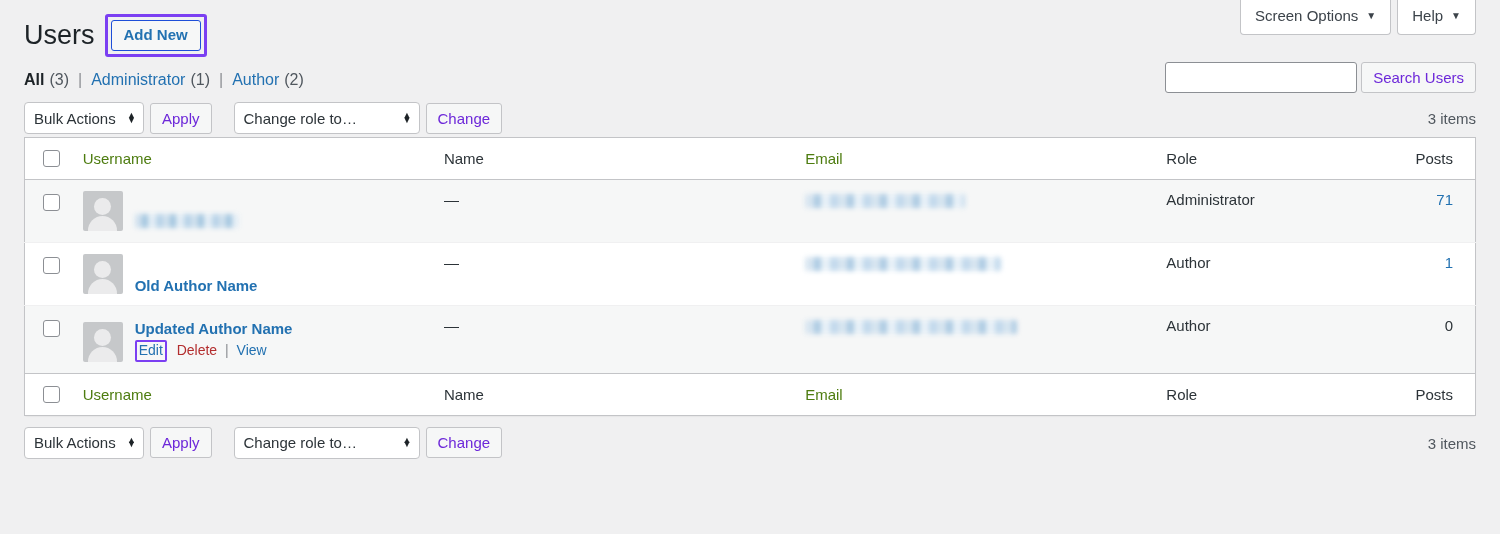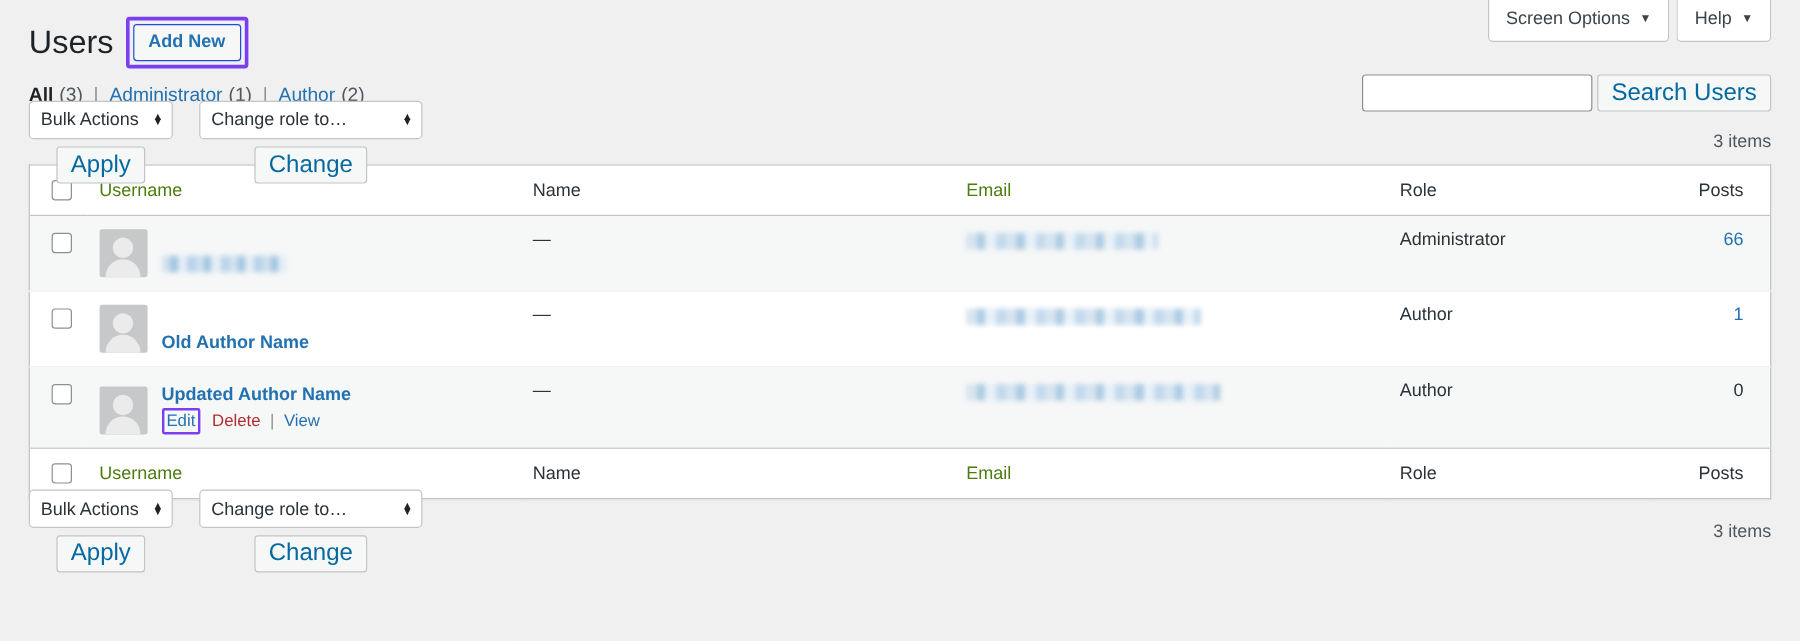--- a/index.html
+++ b/index.html
@@ -97,39 +97,39 @@
     background: #fff;
     padding: 0 8px;
     font-size: 14px;
     color: #2c3338;
     font-family: "Liberation Sans", sans-serif;
   }
   .btn-secondary {
     background: #f6f7f7;
     border: 1px solid #c3c4c7;
     border-radius: 3px;
-    color: #0369a1;
-    font-size: 20px;
+    color: #6d28d9;
+    font-size: 15px;
     padding: 0 11px;
     height: 31px;
     line-height: 29px;
     cursor: pointer;
     white-space: nowrap;
     font-family: "Liberation Sans", sans-serif;
   }
 
   
   .tablenav {
     display: flex; align-items: center;
     height: 38px;
     margin-top: 10px;
     position: relative;
   }
   .tablenav.bottom { margin-top: 8px; }
-  .actions { display: flex; align-items: center; gap: 6px; flex-direction: column; }
+  .actions { display: flex; align-items: center; gap: 6px; }
   .actions + .actions { margin-left: 22px; }
 
   select.wp-select {
     -webkit-appearance: none;
     appearance: none;
     background: #fff;
     border: 1px solid #c3c4c7;
     border-radius: 4px;
     color: #2c3338;
     font-size: 15px;
@@ -394,21 +394,21 @@
           </div>
         </td>
         <td class="col-name">
           <span class="dash">—</span>
         </td>
         <td class="col-email">
           <span class="email-blur blur-w1"></span>
         </td>
         <td class="col-role">Administrator</td>
         <td class="col-posts">
-          <a class="posts-link">66</a>
+          <a class="posts-link">71</a>
         </td>
       </tr>
 
       <tr>
         <td class="col-cb">
           <span class="checkbox"></span>
         </td>
         <td class="col-username">
           <div class="user-cell">
             <span class="avatar">

